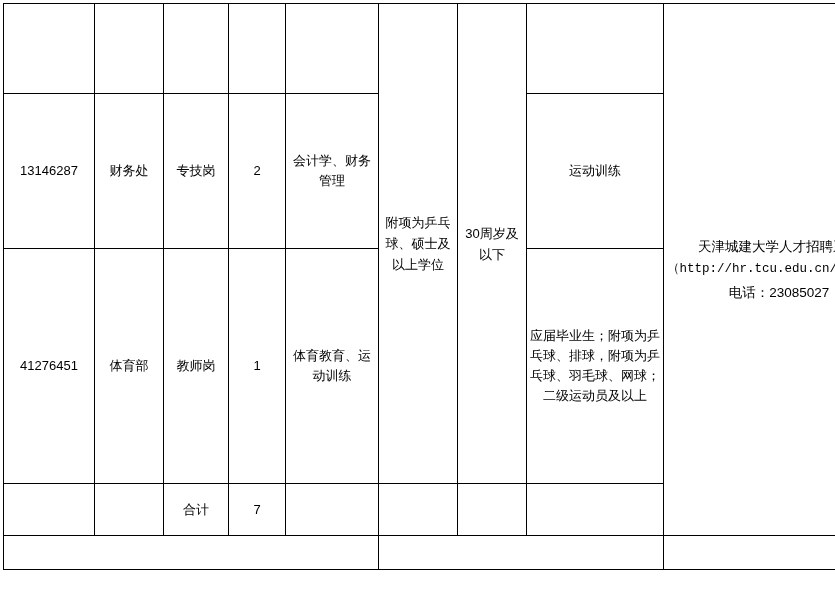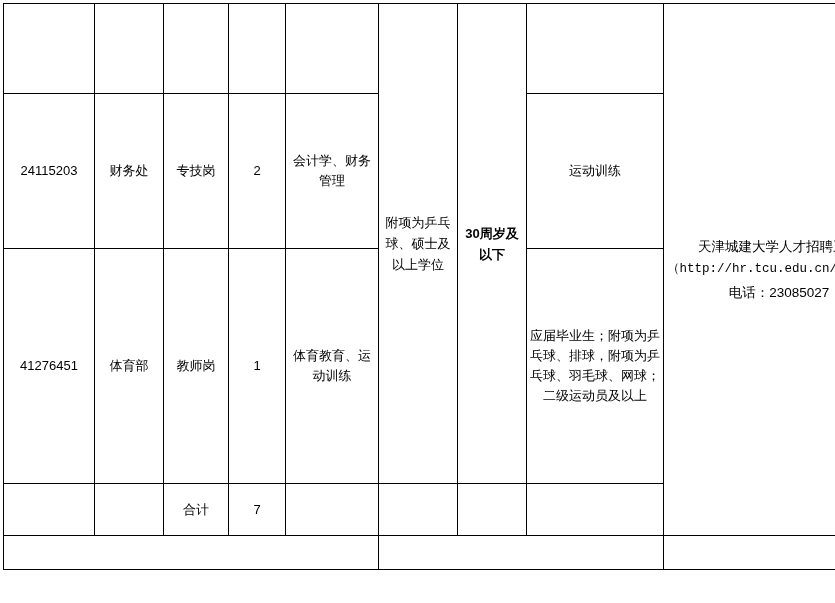--- a/index.html
+++ b/index.html
@@ -34,21 +34,21 @@
     vertical-align: middle;
     padding: 2px 3px;
     word-break: break-all;
   }
   .c-code   { width: 84px; }
   .c-dept   { width: 62px; }
   .c-type   { width: 58px; }
   .c-num    { width: 50px; }
   .c-major  { width: 86px; }
   .c-edu    { width: 72px; }
-  .c-age    { width: 62px; font-weight: bold; }
+  .c-age    { width: 62px; }
   .c-other  { width: 130px; }
   .c-note   { width: 224px; }
 
   .r-top    { height: 90px; }
   .r-one    { height: 155px; }
   .r-two    { height: 235px; }
   .r-sum    { height: 52px; }
   .r-last   { height: 34px; }
 
   .mono {
@@ -93,21 +93,21 @@
         <td class="c-note empty" rowspan="4">
           <span class="note-block">
             <span class="note-line">天津城建大学人才招聘系统</span>
             <span class="note-line mono">（http://hr.tcu.edu.cn/zpsys/），</span>
             <span class="note-line">电话：23085027</span>
           </span>
         </td>
       </tr>
 
       <tr class="r-one">
-        <td class="c-code">24115203</td>
+        <td class="c-code">13146287</td>
         <td class="c-dept">财务处</td>
         <td class="c-type">专技岗</td>
         <td class="c-num">2</td>
         <td class="c-major">会计学、财务管理</td>
         <td class="c-other">运动训练</td>
       </tr>
 
       <tr class="r-two">
         <td class="c-code">41276451</td>
         <td class="c-dept">体育部</td>

